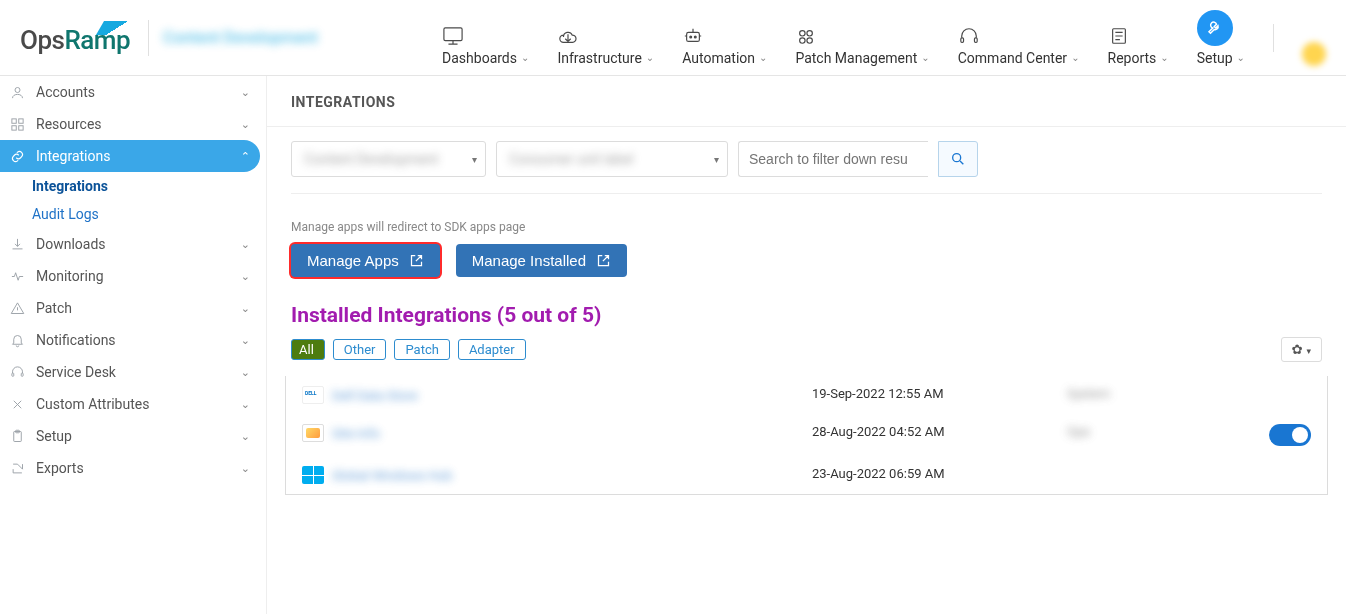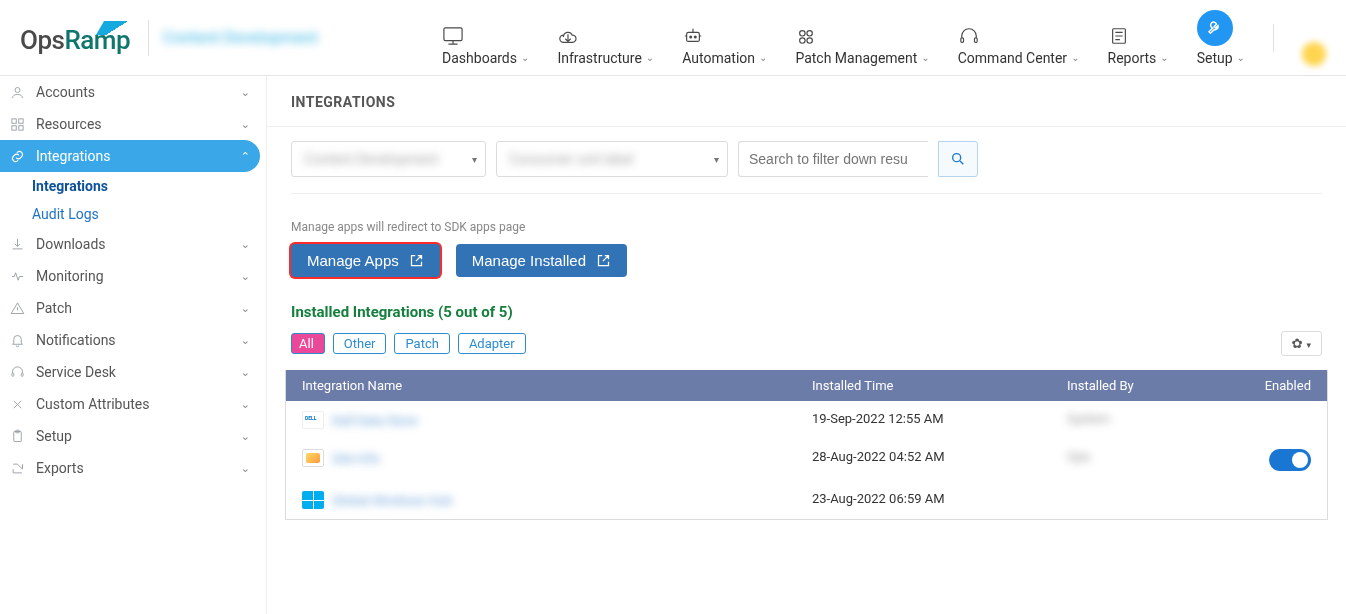--- a/index.html
+++ b/index.html
@@ -54,24 +54,24 @@
     .search-btn { width: 40px; height: 36px; border: 1px solid #b6d4eb; background: #f5faff; color: #1976d2; border-radius: 0 3px 3px 0; cursor: pointer; display: flex; align-items: center; justify-content: center; }
     .hr { height: 1px; background: #eee; margin: 16px 0 0 0; }
 
     .note { color: #888; font-size: 12px; padding: 12px 24px 6px; }
     .btn-row { display: flex; gap: 16px; padding: 4px 24px 18px; }
     .btn { display: flex; align-items: center; gap: 10px; padding: 8px 16px; border-radius: 4px; cursor: pointer; border: none; font-size: 15px; }
     .btn.blue { background: #3273b6; color: #fff; }
     .btn.highlight { box-shadow: 0 0 0 2px #ff2b2b; }
     .ext-icon { font-size: 14px; }
 
-    .sub-title { font-weight: 700; color: #15803d; padding: 8px 24px 10px; font-size: 15px; }
+    .sub-title { font-weight: 700; color: #a21caf; padding: 8px 24px 10px; font-size: 21px; }
     .tag-row { display: flex; gap: 8px; padding: 0 24px 14px; align-items: center; }
     .tag { border: 1px solid #2d8ccf; color: #2d8ccf; border-radius: 3px; padding: 2px 10px; font-size: 13px; cursor: pointer; }
-    .tag.active { background: #ec4899; color: #fff; padding-left: 7px; }
+    .tag.active { background: #4d7c0f; color: #fff; padding-left: 7px; }
     .gear-btn { margin-left: auto; border: 1px solid #dcdcdc; border-radius: 3px; padding: 4px 10px; cursor: pointer; color: #555; background:#fff; }
 
     .table-frame { margin: 0 18px 20px 18px; border: 1px solid #dcdcdc; border-top: none; }
     .thead { display: flex; background: #6c7ca8; color: #fff; padding: 8px 16px; font-size: 13px; }
     .col-name { flex: 0 0 510px; }
     .col-time { flex: 0 0 255px; }
     .col-by   { flex: 0 0 185px; }
     .col-en   { flex: 1; text-align: right; }
     .trow { display: flex; align-items: flex-start; padding: 10px 16px; font-size: 13px; }
     .trow .iimg { width: 22px; height: 18px; border-radius: 2px; margin-right: 8px; flex-shrink: 0; }
@@ -363,26 +363,20 @@
       <span class="tag active">All</span>
       <span class="tag">Other</span>
       <span class="tag">Patch</span>
       <span class="tag">Adapter</span>
       <button class="gear-btn">
         <span>✿</span> <span style="font-size:9px;">▾</span>
       </button>
     </div>
 
     <div class="table-frame">
-      <div class="thead">
-        <div class="col-name">Integration Name</div>
-        <div class="col-time">Installed Time</div>
-        <div class="col-by">Installed By</div>
-        <div class="col-en">Enabled</div>
-      </div>
 
       <div class="trow">
         <div class="col-name" style="display:flex;align-items:center;">
           <span class="iimg dell"></span>
           <span class="link-blur">Dell Data Store</span>
         </div>
         <div class="col-time">19-Sep-2022 12:55 AM</div>
         <div class="col-by"><span class="text-blur">System</span></div>
         <div class="col-en"></div>
       </div>

